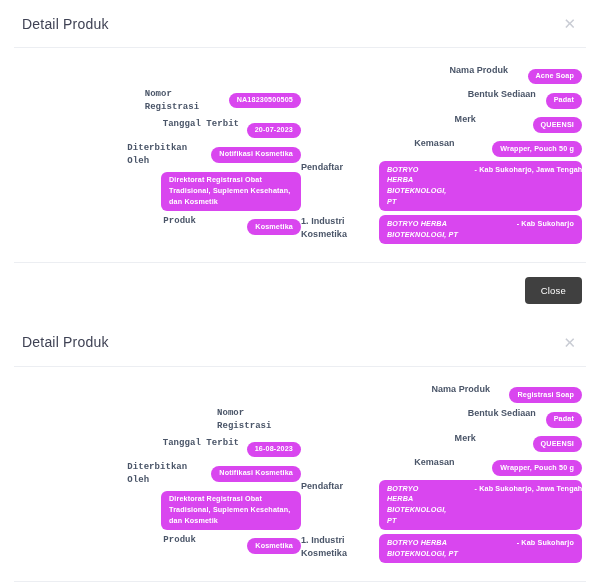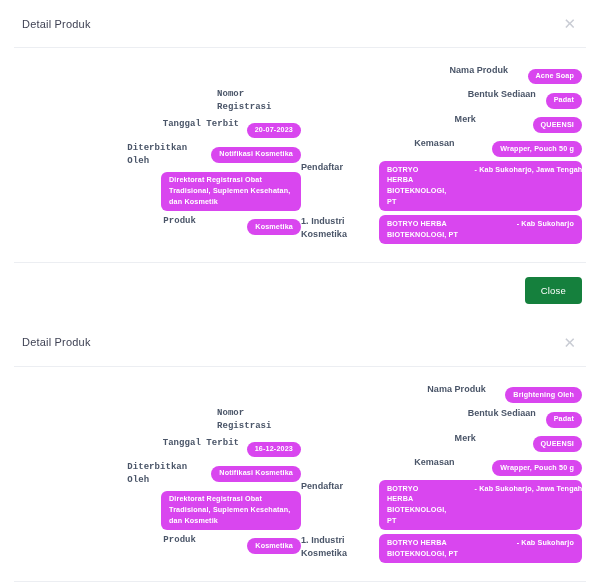--- a/index.html
+++ b/index.html
@@ -24,21 +24,21 @@
   .modal-header {
     height: 47px;
     display: flex;
     align-items: center;
     justify-content: space-between;
     padding: 0 18px 0 22px;
     box-sizing: border-box;
   }
 
   .modal-title {
-    font-size: 11px;
+    font-size: 14px;
     color: #3f4254;
     letter-spacing: 0.2px;
   }
 
   .close-x {
     font-size: 15px;
     color: #c9ccd4;
     line-height: 1;
     cursor: pointer;
     padding: 4px 6px;
@@ -106,36 +106,36 @@
   }
 
   .badge-split {
     display: flex;
     justify-content: space-between;
     gap: 6px;
     border-radius: 6px;
     padding: 3.5px 8px;
     white-space: normal;
   }
-  .badge-split .bs-name   { flex: 0 1 auto; }
+  .badge-split .bs-name   { flex: 0 1 auto; font-style: italic; }
   .badge-split .bs-region { flex: 0 0 auto; text-align: left; margin-left: 22px; }
   .w-169    { width: 140px; }
   .w-203    { width: 203px; }
 
   .modal-footer {
     height: 56px;
     display: flex;
     align-items: center;
     justify-content: flex-end;
     padding: 0 18px;
     box-sizing: border-box;
   }
 
   .btn-close {
-    background: #15803d;
+    background: #404040;
     color: #ffffff;
     font-size: 9.5px;
     border: none;
     border-radius: 4px;
     padding: 8px 16px;
     cursor: pointer;
     letter-spacing: 0.2px;
     font-family: "Liberation Sans", sans-serif;
   }
 </style>
@@ -150,20 +150,23 @@
   </div>
 
   <div class="divider"></div>
 
   <div class="modal-body">
 
     <div class="col col-left">
 
       <div class="row">
         <div class="row-label">Nomor Registrasi</div>
+        <div class="badge-wrap">
+          <span class="badge">NA18230500505</span>
+        </div>
       </div>
 
       <div class="row">
         <div class="row-label">Tanggal Terbit</div>
         <div class="badge-wrap">
           <span class="badge">20-07-2023</span>
         </div>
       </div>
 
       <div class="row">
@@ -262,21 +265,21 @@
 
     <div class="col col-left">
 
       <div class="row">
         <div class="row-label">Nomor Registrasi</div>
       </div>
 
       <div class="row">
         <div class="row-label">Tanggal Terbit</div>
         <div class="badge-wrap">
-          <span class="badge">16-12-2023</span>
+          <span class="badge">16-08-2023</span>
         </div>
       </div>
 
       <div class="row">
         <div class="row-label">Diterbitkan Oleh</div>
         <div class="badge-wrap">
           <span class="badge">Notifikasi Kosmetika</span>
         </div>
       </div>
 
@@ -294,21 +297,21 @@
         </div>
       </div>
 
     </div>
 
     <div class="col col-right">
 
       <div class="row">
         <div class="row-label">Nama Produk</div>
         <div class="badge-wrap">
-          <span class="badge">Brightening Oleh</span>
+          <span class="badge">Registrasi Soap</span>
         </div>
       </div>
 
       <div class="row">
         <div class="row-label">Bentuk Sediaan</div>
         <div class="badge-wrap">
           <span class="badge">Padat</span>
         </div>
       </div>
 

